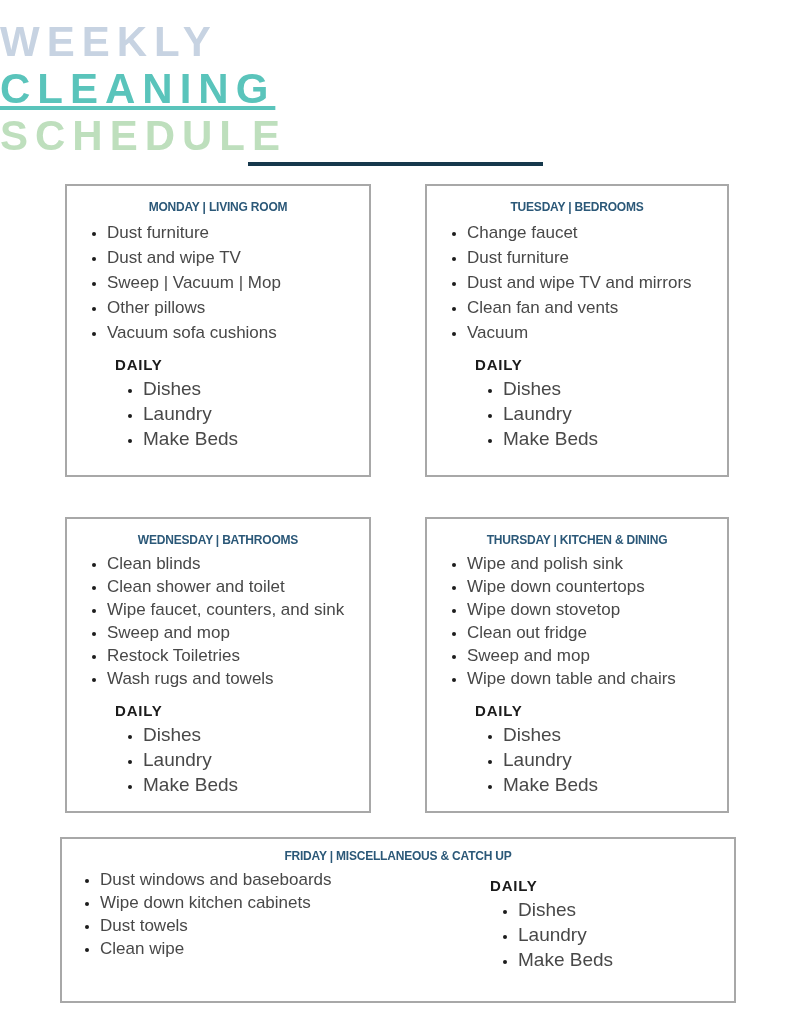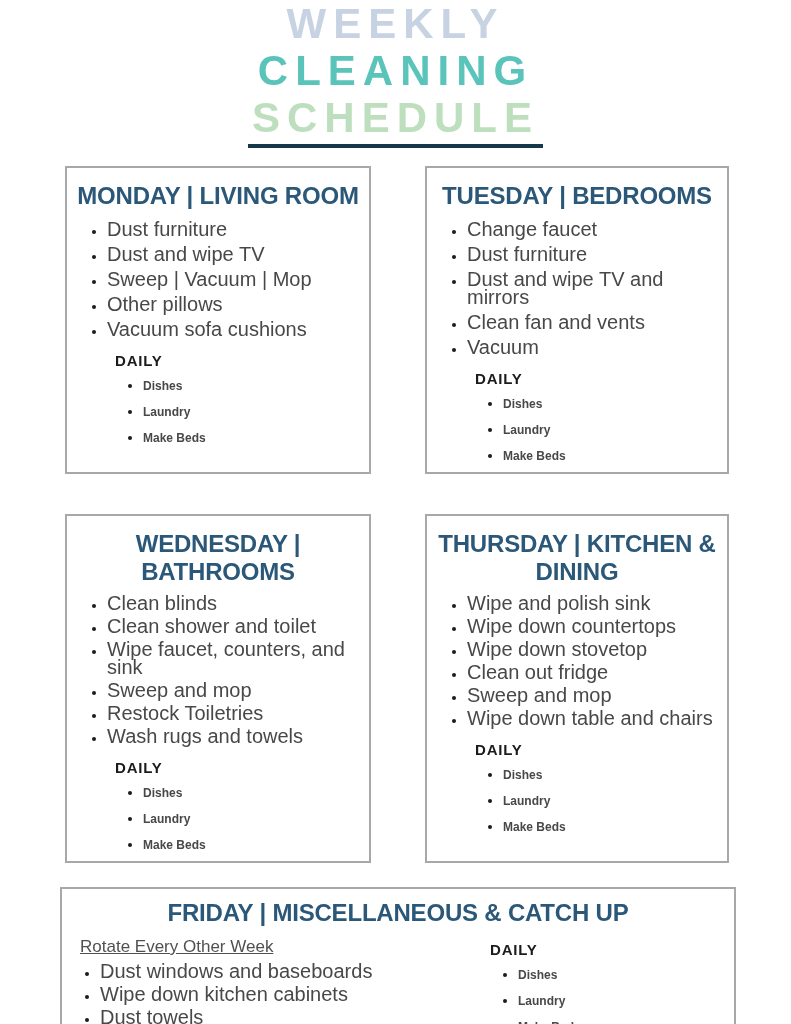--- a/index.html
+++ b/index.html
@@ -4,29 +4,29 @@
 <style>
   * { box-sizing: border-box; margin: 0; padding: 0; }
   html, body { width: 791px; height: 1024px; overflow: hidden; }
   body {
     background: #ffffff;
     font-family: "Liberation Sans", sans-serif;
     position: relative;
   }
 
   
-  .title-block { text-align: center; }
+  .title-block { padding-top: 18px; }
   .title-line {
     font-weight: bold;
     font-size: 42px;
     line-height: 47px;
     letter-spacing: 7px;
   }
   .title-weekly   { color: var(--c-weekly,   #c7d3e2); }
-  .title-cleaning { color: var(--c-cleaning, #5ac4bb); }
+  .title-cleaning { color: var(--c-cleaning, #5ac4bb); text-decoration: underline; }
   .title-schedule { color: var(--c-schedule, #bedfbd); }
   .title-underline {
     width: 295px; height: 4px;
     margin: 3px auto 0 auto;
     background: var(--c-underline, #16384c);
   }
 
   
   .grid {
     display: grid;
@@ -38,53 +38,52 @@
   .card {
     border: 2px solid #a8a8a8;
     background: #ffffff;
     padding-top: 14px;
   }
   .card.row1 { min-height: 293px; }
   .card.row2 { min-height: 296px; }
 
   .card-heading {
     text-align: center;
-    font-size: 24px;
+    font-size: 12px;
     font-weight: 600;
     letter-spacing: -0.2px;
     color: var(--c-heading, #2b5878);
     margin-bottom: 8px;
   }
 
   ul.tasks {
     list-style: disc;
     padding-left: 40px;
-    font-size: 20px;
+    font-size: 17px;
     color: #484848;
     margin-top: 10px;
   }
   ul.tasks li { margin-bottom: 7px; line-height: 18px; }
   ul.tasks li::marker { color: #1c1c1c; font-size: 14px; }
   .card.tight ul.tasks { margin-top: 6px; }
   .card.tight ul.tasks li { margin-bottom: 5px; }
 
   .daily-block { margin: 14px 0 0 48px; }
   .daily-heading {
     font-size: 15px;
     font-weight: bold;
     color: #1b1b1b;
     letter-spacing: 0.8px;
   }
   ul.daily {
     list-style: disc;
     padding-left: 28px;
     margin-top: 7px;
-    font-size: 12px;
+    font-size: 19px;
     color: #484848;
-    font-weight: bold;
   }
   ul.daily li { margin-bottom: 7px; line-height: 18px; }
   ul.daily li::marker { color: #1c1c1c; font-size: 14px; }
 
   
   .friday-card {
     border: 2px solid #a8a8a8;
     background: #ffffff;
     width: 676px;
     min-height: 166px;
@@ -195,21 +194,20 @@
           </ul>
       </div>
     </section>
 
   </main>
 
   <section class="friday-card">
     <h2 class="card-heading">FRIDAY | MISCELLANEOUS &amp; CATCH UP</h2>
     <div class="friday-columns">
       <div class="friday-left">
-        <div class="rotate-subheading">Rotate Every Other Week</div>
         <ul class="tasks">
             <li>Dust windows and baseboards</li>
             <li>Wipe down kitchen cabinets</li>
             <li>Dust towels</li>
             <li>Clean wipe</li>
           </ul>
       </div>
       <div class="friday-right">
         <div class="daily-block">
           <h3 class="daily-heading">DAILY</h3>

